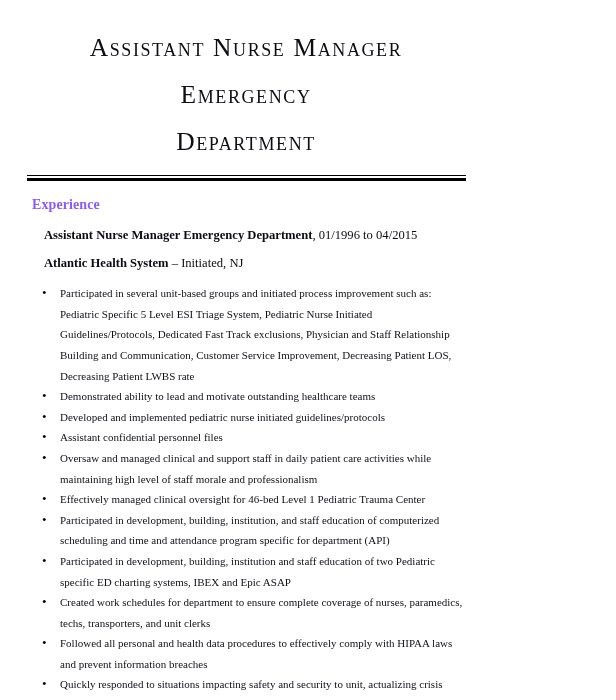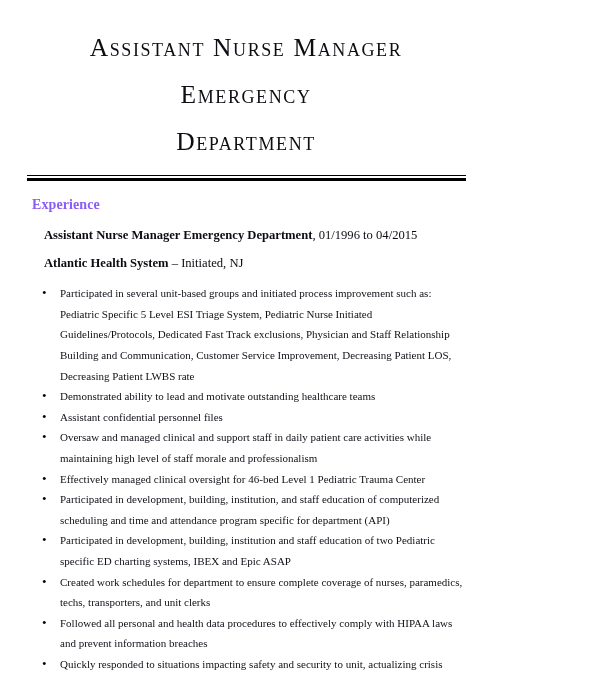--- a/index.html
+++ b/index.html
@@ -137,20 +137,21 @@
         <span class="b">Assistant Nurse Manager Emergency Department</span><span class="n">, </span><span class="n">01/1996 to 04/2015</span>
       </div>
 
       <div class="job-line">
         <span class="b">Atlantic Health System</span><span class="n"> – </span><span class="n">Initiated, NJ</span>
       </div>
 
       <ul class="bullets">
           <li>Participated in several unit-based groups and initiated process improvement such as: Pediatric Specific 5 Level ESI Triage System, Pediatric Nurse Initiated Guidelines/Protocols, Dedicated Fast Track exclusions, Physician and Staff Relationship Building and Communication, Customer Service Improvement, Decreasing Patient LOS, Decreasing Patient LWBS rate</li>
           <li>Demonstrated ability to lead and motivate outstanding healthcare teams</li>
+          <li>Developed and implemented pediatric nurse initiated guidelines/protocols</li>
           <li>Assistant confidential personnel files</li>
           <li>Oversaw and managed clinical and support staff in daily patient care activities while maintaining high level of staff morale and professionalism</li>
           <li>Effectively managed clinical oversight for 46-bed Level 1 Pediatric Trauma Center</li>
           <li>Participated in development, building, institution, and staff education of computerized scheduling and time and attendance program specific for department (API)</li>
           <li>Participated in development, building, institution and staff education of two Pediatric specific ED charting systems, IBEX and Epic ASAP</li>
           <li>Created work schedules for department to ensure complete coverage of nurses, paramedics, techs, transporters, and unit clerks</li>
           <li>Followed all personal and health data procedures to effectively comply with HIPAA laws and prevent information breaches</li>
           <li>Quickly responded to situations impacting safety and security to unit, actualizing crisis</li>
         </ul>
 

